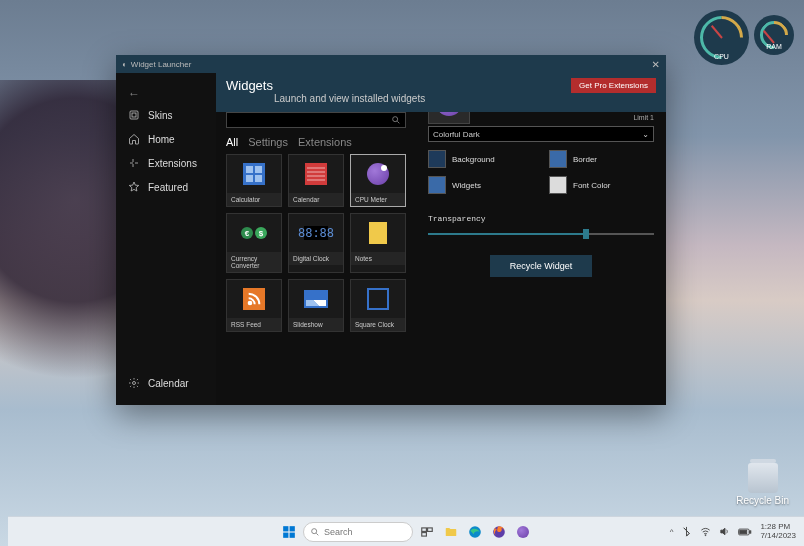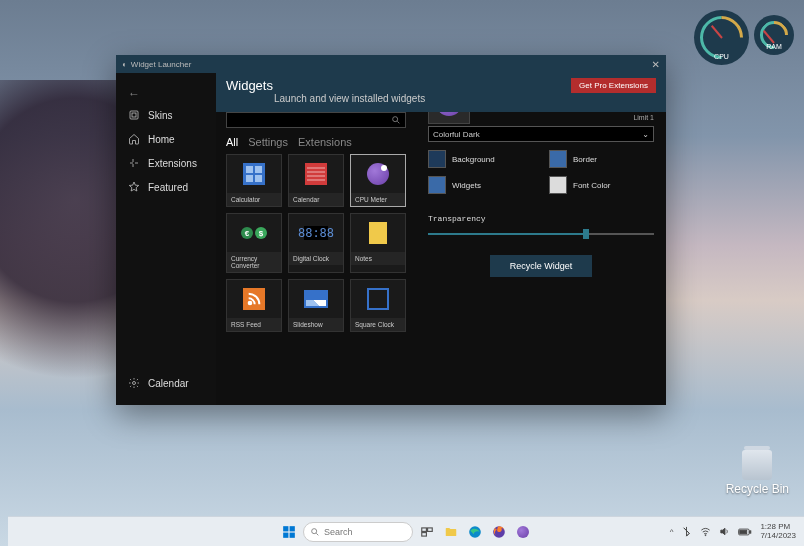--- a/index.html
+++ b/index.html
@@ -64,21 +64,21 @@
 .color-row { display: flex; align-items: center; gap: 6px; font-size: 8px; }
 .swatch { width: 18px; height: 18px; border: 1px solid #555; cursor: pointer; }
 .trans-label { font-size: 8px; margin-bottom: 4px; font-family: Liberation Mono, monospace; }
 .trans-slider { position: relative; height: 14px; }
 .trans-track { position: absolute; left: 0; right: 0; top: 6px; height: 2px; background: #555; }
 .trans-fill { position: absolute; left: 0; width: 70%; top: 6px; height: 2px; background: #2d7a8c; }
 .trans-thumb { position: absolute; left: 70%; top: 2px; width: 6px; height: 10px; background: #2d7a8c; transform: translateX(-50%); cursor: pointer; }
 .launch-btn { display: block; margin: 14px auto 0; background: #1e3a4c; color: #fff; border: none; padding: 6px 20px; font-size: 9px; cursor: pointer; }
 
 
-.recycle { position: absolute; right: 15px; bottom: 50px; text-align: left; color: #fff; font-size: 12px; text-shadow: 0 1px 2px rgba(0,0,0,.5); }
+.recycle { position: absolute; right: 15px; bottom: 40px; text-align: left; color: #fff; font-size: 10px; text-shadow: 0 1px 2px rgba(0,0,0,.5); }
 .recycle .bin-icon { width: 30px; height: 30px; margin: 0 auto 2px; background: linear-gradient(#e0e6ed, #b8c4d0); border-radius: 3px 3px 4px 4px; position: relative; }
 .recycle .bin-icon::before { content: ''; position: absolute; top: -4px; left: 2px; right: 2px; height: 4px; background: #cfd8e2; border-radius: 2px; }
 
 
 .taskbar { position: absolute; bottom: 0; left: 0; right: 0; height: 30px; background: #e8edf2; border-top: 1px solid #cdd5de; display: flex; align-items: center; padding: 0 8px; margin-left: 8px; }
 .tb-center { position: absolute; left: 50%; transform: translateX(-50%); display: flex; align-items: center; gap: 4px; }
 .tb-icon { width: 20px; height: 20px; display: flex; align-items: center; justify-content: center; cursor: pointer; border-radius: 3px; }
 .searchbox { display: flex; align-items: center; background: #fff; border: 1px solid #ccc; border-radius: 12px; height: 20px; width: 110px; padding: 0 6px; gap: 4px; font-size: 9px; color: #777; }
 .tb-right { margin-left: auto; display: flex; align-items: center; gap: 8px; font-size: 8px; color: #444; }
 .clock { line-height: 1.1; }

